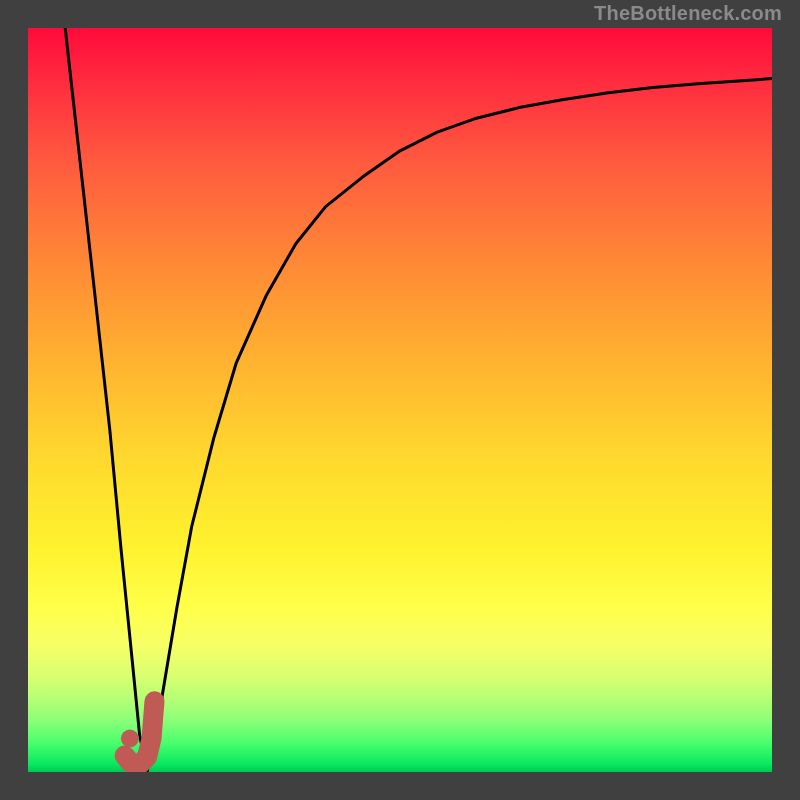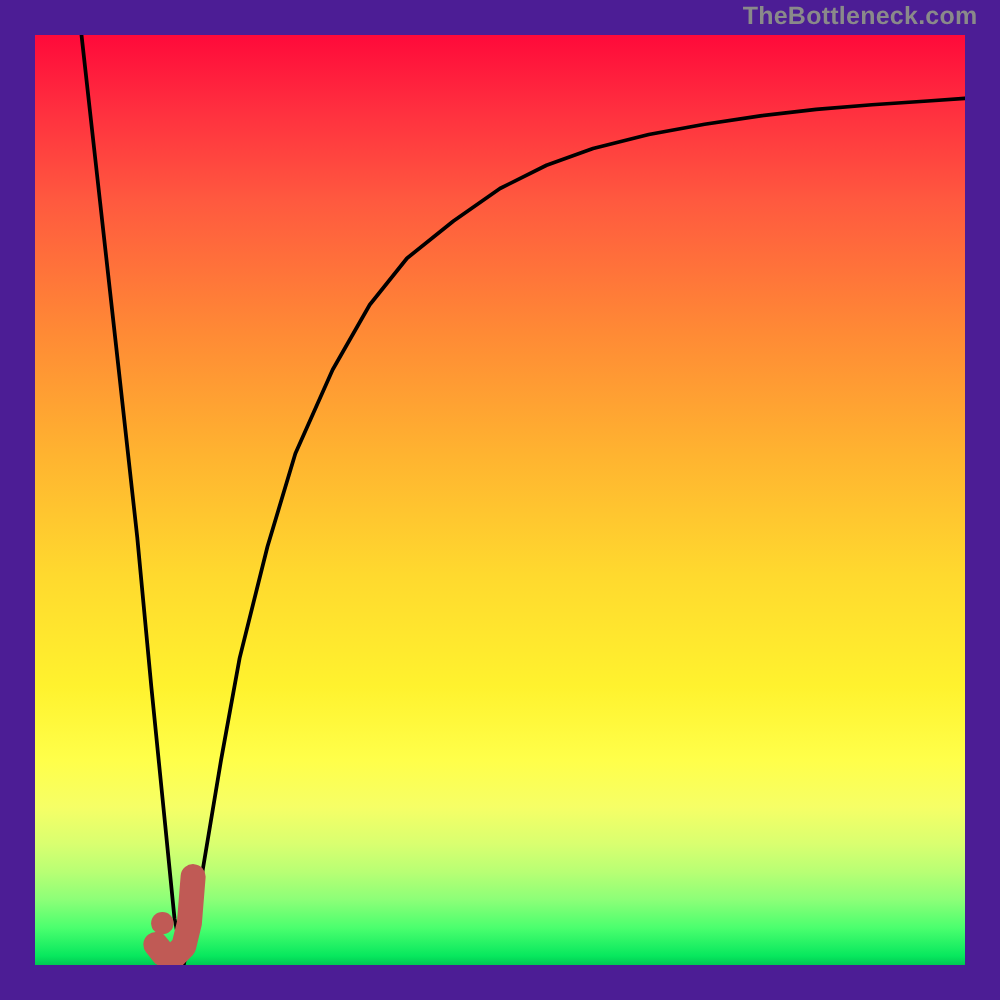--- a/index.html
+++ b/index.html
@@ -8,21 +8,21 @@
     width: 800px;
     height: 800px;
     overflow: hidden;
     background: #000;
     font-family: Arial, Helvetica, sans-serif;
   }
   .stage {
     position: relative;
     width: 800px;
     height: 800px;
-    background: #4c1d95;
+    background: #404040;
     text-align: right;
   }
   .plot-area {
     position: absolute;
     left: 28px;
     top: 28px;
     width: 744px;
     height: 744px;
     overflow: hidden;
   }

